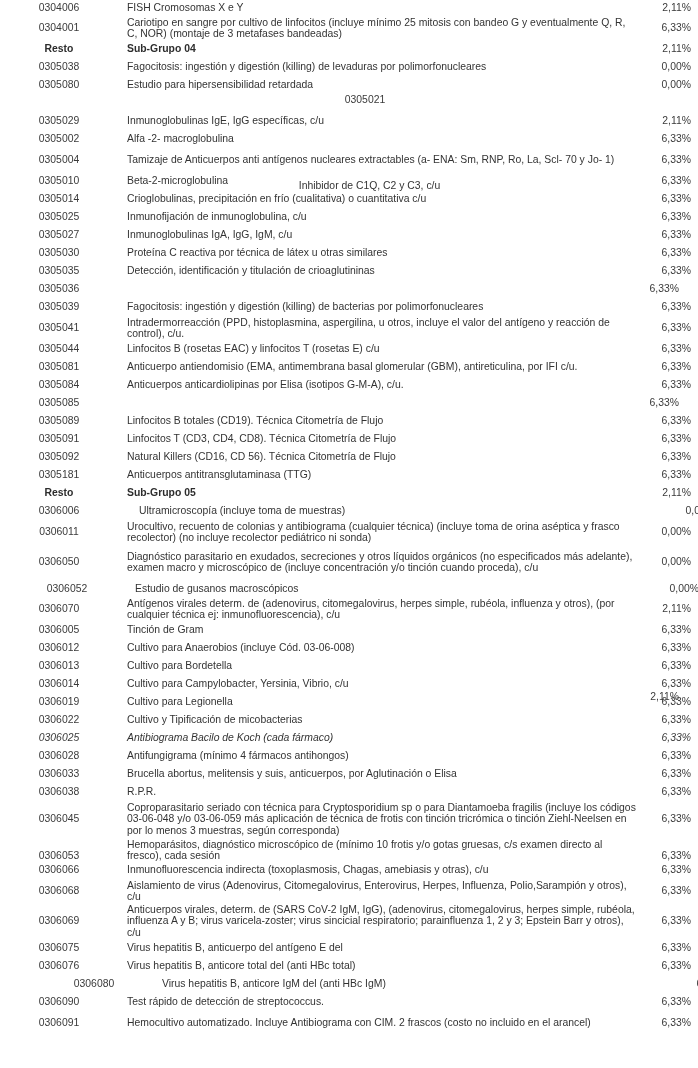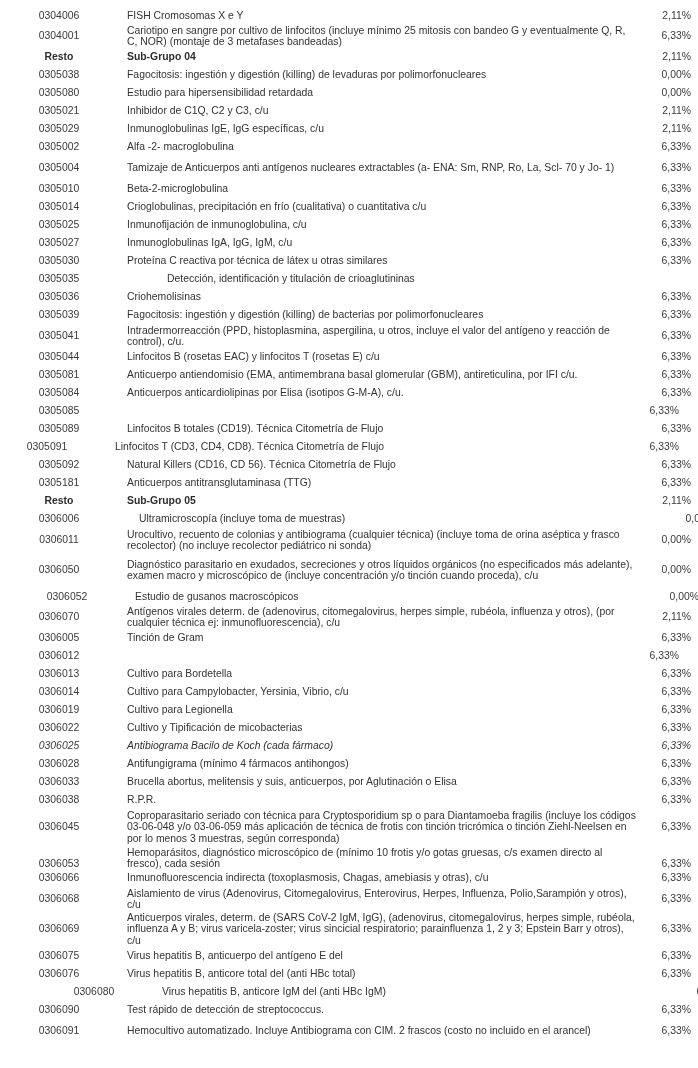--- a/index.html
+++ b/index.html
@@ -2,21 +2,21 @@
 <html><head>
   <meta charset="utf-8">
   <style>
     html, body { margin: 0; padding: 0; background: #ffffff; }
     body {
       width: 698px; height: 1068px; overflow: hidden;
       font-family: "Liberation Sans", sans-serif;
       font-size: 10.4px; color: #333333; line-height: 11.2px;
       position: relative;
     }
-    .tbl { position: absolute; left: 0; top: 8px; width: 698px; }
+    .tbl { position: absolute; left: 0; top: 0; width: 698px; }
     .row { display: flex; align-items: center; width: 698px; }
     .code { width: 86px; text-align: right; flex: 0 0 86px; color: #3a3a3a; }
     .desc { flex: 0 0 511px; margin-left: 41px; padding-left: 0; box-sizing: border-box; padding-top:0; }
     .pct { flex: 0 0 auto; margin-left: auto; width: 72px; text-align: right; padding-right: 19px; box-sizing: border-box; color:#3a3a3a; }
     .row.group .code, .row.group .desc { font-weight: bold; color: #2d2d2d; }
     .code-inner { display: inline-block; width: 54px; text-align: center; }
   </style>
 </head>
 <body>
 
@@ -39,21 +39,21 @@
     <div class="row" style="height: 18px;">
       <div class="code"><span class="code-inner">0305038</span></div>
       <div class="desc">Fagocitosis: ingestión y digestión (killing) de levaduras por polimorfonucleares</div>
       <div class="pct">0,00%</div>
     </div>
     <div class="row" style="height: 18px;">
       <div class="code"><span class="code-inner">0305080</span></div>
       <div class="desc">Estudio para hipersensibilidad retardada</div>
       <div class="pct">0,00%</div>
     </div>
-    <div class="row" style="height: 18px;">
+    <div class="row" style="height: 18px; flex-direction: column;">
       <div class="code"><span class="code-inner">0305021</span></div>
       <div class="desc">Inhibidor de C1Q, C2 y C3, c/u</div>
       <div class="pct">2,11%</div>
     </div>
     <div class="row" style="height: 18px;">
       <div class="code"><span class="code-inner">0305029</span></div>
       <div class="desc">Inmunoglobulinas IgE, IgG específicas, c/u</div>
       <div class="pct">2,11%</div>
     </div>
     <div class="row" style="height: 18px;">
@@ -84,28 +84,27 @@
     <div class="row" style="height: 18px;">
       <div class="code"><span class="code-inner">0305027</span></div>
       <div class="desc">Inmunoglobulinas IgA, IgG, IgM, c/u</div>
       <div class="pct">6,33%</div>
     </div>
     <div class="row" style="height: 18px;">
       <div class="code"><span class="code-inner">0305030</span></div>
       <div class="desc">Proteína C reactiva por técnica de látex u otras similares</div>
       <div class="pct">6,33%</div>
     </div>
-    <div class="row" style="height: 18px; gap: 40px;">
+    <div class="row" style="height: 18px;">
       <div class="code"><span class="code-inner">0305035</span></div>
       <div class="desc">Detección, identificación y titulación de crioaglutininas</div>
       <div class="pct">6,33%</div>
     </div>
     <div class="row" style="height: 18px;">
       <div class="code"><span class="code-inner">0305036</span></div>
-      <div class="desc">Criohemolisinas</div>
       <div class="pct">6,33%</div>
     </div>
     <div class="row" style="height: 18px;">
       <div class="code"><span class="code-inner">0305039</span></div>
       <div class="desc">Fagocitosis: ingestión y digestión (killing) de bacterias por polimorfonucleares</div>
       <div class="pct">6,33%</div>
     </div>
     <div class="row" style="height: 24px;">
       <div class="code"><span class="code-inner">0305041</span></div>
       <div class="desc">Intradermorreacción (PPD, histoplasmina, aspergilina, u otros, incluye el valor del antígeno y reacción de control), c/u.</div>
@@ -128,21 +127,21 @@
     </div>
     <div class="row" style="height: 18px;">
       <div class="code"><span class="code-inner">0305085</span></div>
       <div class="pct">6,33%</div>
     </div>
     <div class="row" style="height: 18px;">
       <div class="code"><span class="code-inner">0305089</span></div>
       <div class="desc">Linfocitos B totales (CD19). Técnica Citometría de Flujo</div>
       <div class="pct">6,33%</div>
     </div>
-    <div class="row" style="height: 18px; justify-content: flex-end;">
+    <div class="row" style="height: 18px;">
       <div class="code"><span class="code-inner">0305091</span></div>
       <div class="desc">Linfocitos T (CD3, CD4, CD8). Técnica Citometría de Flujo</div>
       <div class="pct">6,33%</div>
     </div>
     <div class="row" style="height: 18px;">
       <div class="code"><span class="code-inner">0305092</span></div>
       <div class="desc">Natural Killers (CD16, CD 56). Técnica Citometría de Flujo</div>
       <div class="pct">6,33%</div>
     </div>
     <div class="row" style="height: 18px;">
@@ -180,20 +179,21 @@
       <div class="desc">Antígenos virales determ. de (adenovirus, citomegalovirus, herpes simple, rubéola, influenza y otros), (por cualquier técnica ej: inmunofluorescencia), c/u</div>
       <div class="pct">2,11%</div>
     </div>
     <div class="row" style="height: 18px;">
       <div class="code"><span class="code-inner">0306005</span></div>
       <div class="desc">Tinción de Gram</div>
       <div class="pct">6,33%</div>
     </div>
     <div class="row" style="height: 18px;">
       <div class="code"><span class="code-inner">0306012</span></div>
+      <div class="desc">Cultivo para Anaerobios (incluye Cód. 03-06-008)</div>
       <div class="pct">6,33%</div>
     </div>
     <div class="row" style="height: 18px;">
       <div class="code"><span class="code-inner">0306013</span></div>
       <div class="desc">Cultivo para Bordetella</div>
       <div class="pct">6,33%</div>
     </div>
     <div class="row" style="height: 18px;">
       <div class="code"><span class="code-inner">0306014</span></div>
       <div class="desc">Cultivo para Campylobacter, Yersinia, Vibrio, c/u</div>

